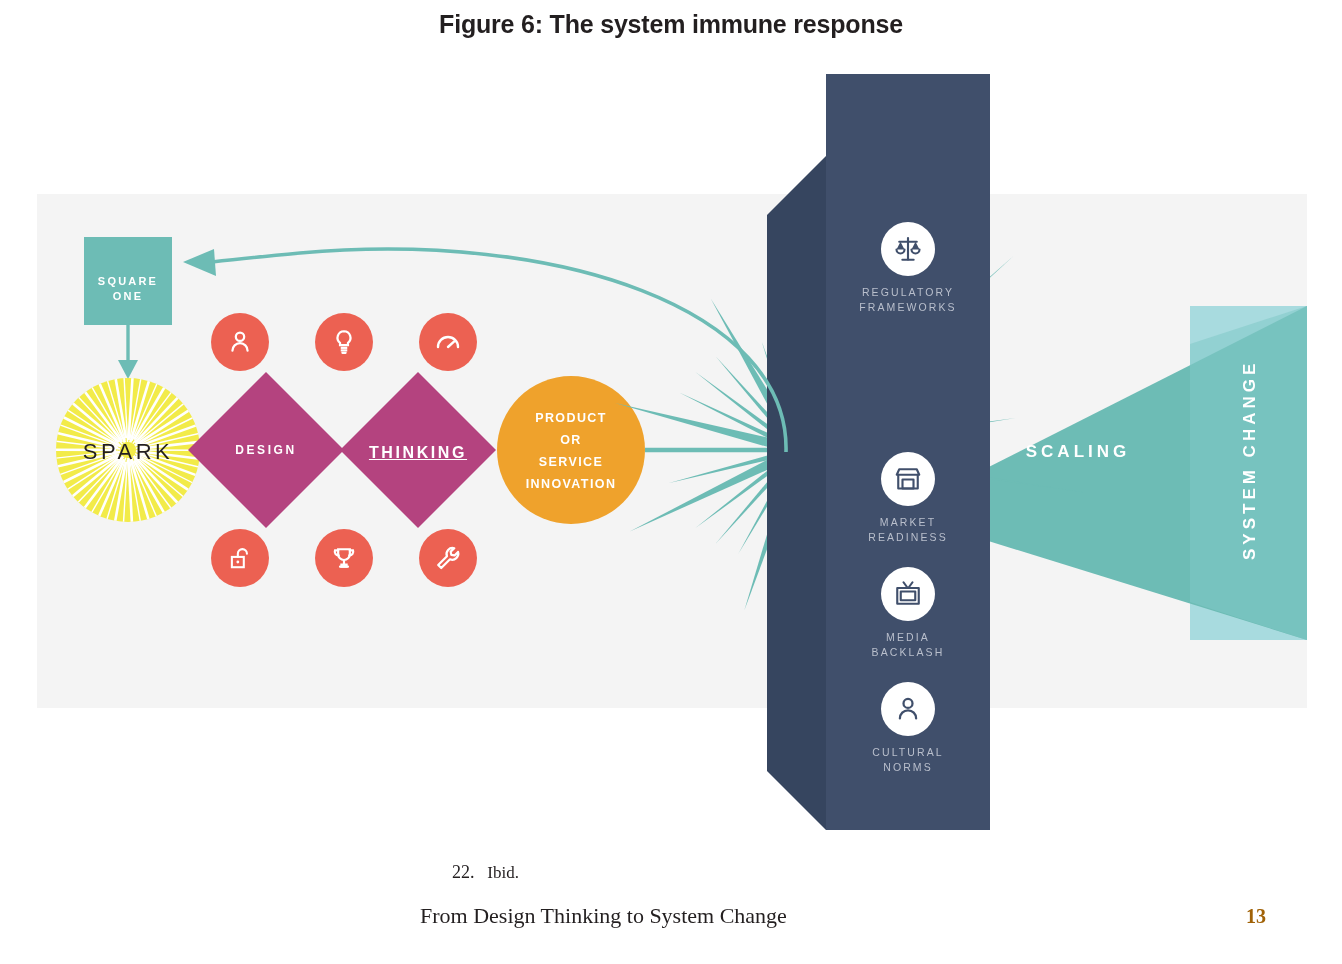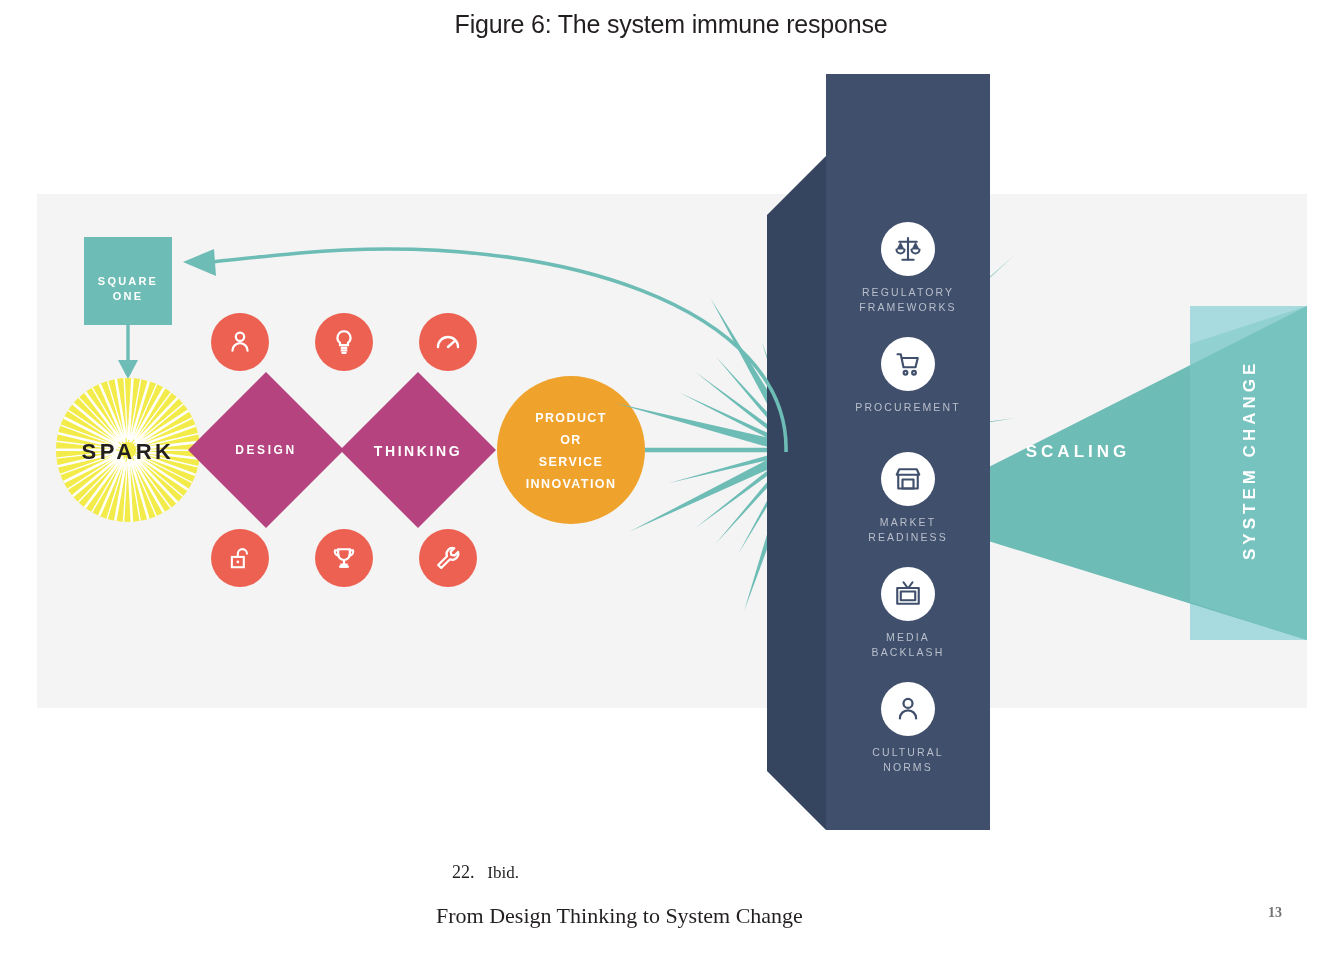--- a/index.html
+++ b/index.html
@@ -9,21 +9,21 @@
     font-family:"Liberation Sans", sans-serif;
     overflow:hidden;
     position:relative;
   }
   .page{position:absolute;inset:0;}
 
   
   .fig-title{
     position:absolute;left:0;top:10px;width:1342px;
     text-align:center;
-    font-size:25px;font-weight:normal;color:#231f20;
+    font-size:25px;font-weight:bold;color:#231f20;
     letter-spacing:-0.2px;
   }
 
   
   .diagram{
     position:absolute;left:0;top:60px;width:1342px;height:790px;
   }
   .gray-panel{
     position:absolute;left:37px;top:134px;width:1270px;height:514px;
     background:#f4f4f4;
@@ -34,28 +34,28 @@
   
   .lbl{position:absolute;color:#ffffff;font-weight:bold;text-align:center;line-height:1.35;}
 
   .square-one{
     left:84px;top:177px;width:88px;height:103px;
     display:flex;align-items:center;justify-content:center;
     font-size:11px;letter-spacing:2.2px;
   }
   .spark-label{
     left:56px;top:377px;width:144px;
-    color:#231f20;font-size:22px;letter-spacing:3.5px;font-weight:bold;
+    color:#231f20;font-size:22px;letter-spacing:3.5px;font-weight:normal;
     text-align:center;
   }
   .design-label{
     left:196px;top:382px;width:140px;font-size:12px;letter-spacing:2.6px;
   }
   .thinking-label{
-    left:348px;top:382px;width:140px;font-size:14px;letter-spacing:2.6px;
+    left:348px;top:382px;width:140px;font-size:16px;letter-spacing:2.6px;text-decoration:underline;
   }
   .innov-label{
     left:497px;top:348px;width:148px;font-size:12.5px;letter-spacing:1.4px;line-height:1.75;
   }
   .scaling-label{
     left:960px;top:381px;width:236px;font-size:17px;letter-spacing:4px;
   }
   .syschange-label{
     left:1190px;top:280px;width:120px;height:240px;
     font-size:17px;letter-spacing:4px;
@@ -80,29 +80,29 @@
     background:#ec6152;display:flex;align-items:center;justify-content:center;
   }
 
   
   .footnote{
     position:absolute;left:452px;top:862px;
     font-family:"Liberation Serif", serif;font-size:17px;color:#231f20;
   }
   .footnote .num{font-size:18px;}
   .footer-row{
-    position:absolute;left:16px;top:903px;width:1300px;height:40px;
+    position:absolute;left:0;top:903px;width:1300px;height:40px;
   }
   .footer-title{
     position:absolute;left:420px;top:0;
     font-family:"Liberation Serif", serif;font-size:22px;color:#231f20;
   }
   .footer-page{
     position:absolute;right:34px;top:2px;
-    font-family:"Liberation Serif", serif;font-size:14px;color:#737373;font-weight:bold;
+    font-family:"Liberation Serif", serif;font-size:20px;color:#a16207;font-weight:bold;
   }
 </style>
 </head>
 <body>
 
 <div class="page">
 
   <div class="fig-title">Figure 6: The system immune response</div>
 
   <div class="diagram">
@@ -332,30 +332,20 @@
           <path d="M2.8,12.4 h6.4 l-3.2,-6.2 z" fill="#404f6b" stroke="none"></path>
           <path d="M2.8,12.4 a3.2,3.2 0 0 0 6.4,0"></path>
           <path d="M14.8,12.4 h6.4 l-3.2,-6.2 z" fill="#404f6b" stroke="none"></path>
           <path d="M14.8,12.4 a3.2,3.2 0 0 0 6.4,0"></path>
         </svg>
       </div>
       <div class="cap" style="white-space:pre-line">REGULATORY
 FRAMEWORKS</div>
     </div>
 
-    <div class="barrier-item" style="left:826px;top:277px;">
-      <div class="ic">
-        <svg width="30" height="30" viewBox="0 0 24 24" fill="none" stroke="#404f6b" stroke-width="1.7" stroke-linecap="round" stroke-linejoin="round">
-          <path d="M3.6,4.2 h2.6 l2.2,10.4 h9.6 l1.8,-7.4 H7.2"></path>
-          <circle cx="10" cy="19" r="1.5"></circle>
-          <circle cx="16.8" cy="19" r="1.5"></circle>
-        </svg>
-      </div>
-      <div class="cap" style="white-space:pre-line">PROCUREMENT</div>
-    </div>
 
     <div class="barrier-item" style="left:826px;top:507px;">
       <div class="ic">
         <svg width="30" height="30" viewBox="0 0 24 24" fill="none" stroke="#404f6b" stroke-width="1.7" stroke-linecap="round" stroke-linejoin="round">
           <line x1="8.4" y1="2.6" x2="11.6" y2="7"></line>
           <line x1="15.6" y1="2.6" x2="12.4" y2="7"></line>
           <rect x="3.4" y="7.2" width="17.2" height="12.6"></rect>
           <rect x="6.2" y="10" width="11.6" height="7"></rect>
         </svg>
       </div>

